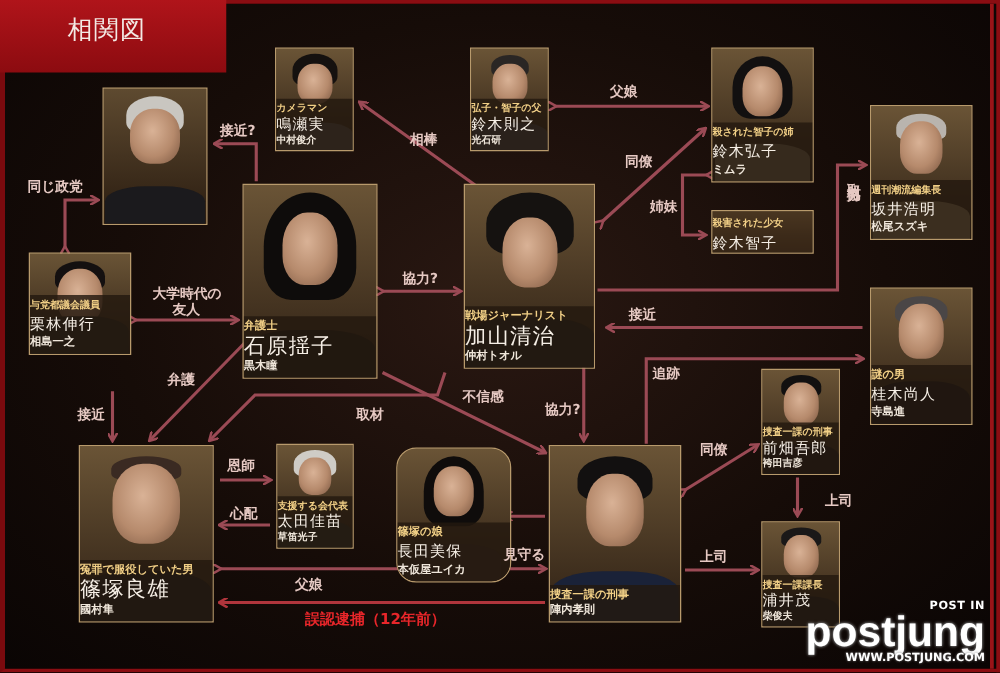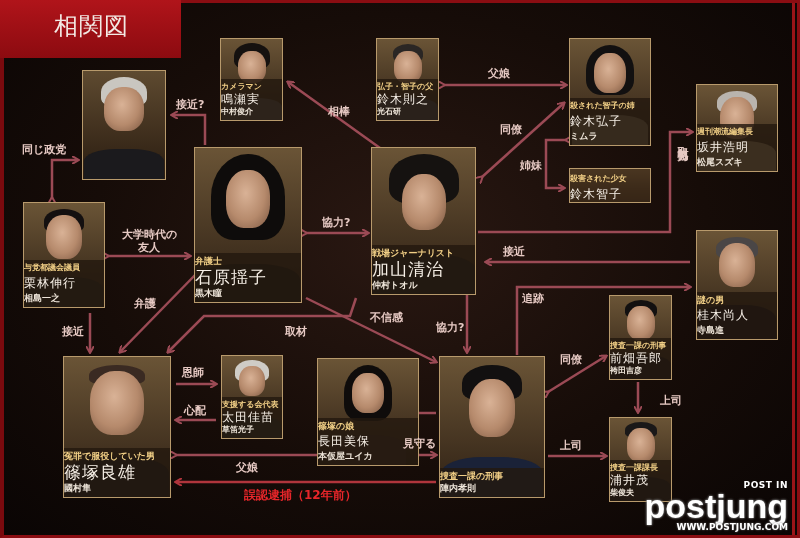--- a/index.html
+++ b/index.html
@@ -1,20 +1,20 @@
 <!DOCTYPE html>
 <html><head>
 <meta charset="utf-8">
 <style>
   html,body{margin:0;padding:0;background:#000;}
   body{width:800px;height:538px;position:relative;overflow:hidden;font-family:"DejaVu Sans","Liberation Sans",sans-serif;}
   .frame{position:absolute;left:0;top:0;width:800px;height:538px;box-sizing:border-box;border:3px solid #8a0d12;border-left:4px solid #7a0a0e;background:radial-gradient(ellipse at 50% 45%,#2a1812 0%,#160c08 55%,#0a0504 100%);}
   .frame:after{content:"";position:absolute;right:2px;top:0;bottom:0;width:3px;background:#9a1418;}
   .title-tab{position:absolute;left:0;top:0;width:181px;height:58px;background:linear-gradient(180deg,#b0141a 0%,#8c0b10 100%);}
-  .title-tab span{position:absolute;left:54px;top:10px;font-size:24px;color:#f3e9e4;letter-spacing:1px;font-family:Liberation Mono, monospace;}
+  .title-tab span{position:absolute;left:54px;top:10px;font-size:20px;color:#f3e9e4;letter-spacing:1px;font-family:Liberation Mono, monospace;}
   svg.links{position:absolute;left:0;top:0;}
   .card{position:absolute;border:1px solid #b89a6c;background:linear-gradient(180deg,#6b5436 0%,#3d2d1c 60%,#2a1d12 100%);box-sizing:border-box;overflow:hidden;}
   .photo{position:absolute;left:0;top:0;right:0;bottom:0;}
   .face{position:absolute;left:50%;transform:translateX(-50%);border-radius:45% 45% 40% 40%;background:radial-gradient(ellipse at 45% 40%,#d9b296 0%,#b68a6c 55%,#7a5640 100%);}
   .hair{position:absolute;left:50%;transform:translateX(-50%);border-radius:50% 50% 30% 30%;}
   .body{position:absolute;left:50%;transform:translateX(-50%);bottom:0;border-radius:40% 40% 0 0;}
   .caption{position:absolute;left:0;right:0;bottom:0;background:rgba(35,25,15,0.82);text-align:left;padding:2px 0 3px;}
   .role{display:block;color:#f1cf86;font-size:9px;font-weight:bold;line-height:12px;white-space:nowrap;}
   .name{display:block;color:#f6efe6;font-size:12px;line-height:18px;letter-spacing:1px;font-family:"DejaVu Serif",serif;white-space:nowrap;}
   .actor{display:block;color:#efe6da;font-size:9px;font-weight:bold;line-height:12px;white-space:nowrap;}
@@ -146,34 +146,34 @@
   </div>
 </div>
 
 <div class="card" style="left:569px;top:168px;width:82px;height:35px;">
   <div class="caption" style="top:0;background:rgba(60,42,24,0.7);">
     <span class="role" style="font-size:8px;margin-top:2px;">殺害された少女</span>
     <span class="name">鈴木智子</span>
   </div>
 </div>
 
-<div class="card" style="left:696px;top:84px;width:82px;height:88px;">
+<div class="card" style="left:696px;top:84px;width:82px;height:108px;">
   <div class="photo" style="background:linear-gradient(180deg,#6a5436,#2e2014);">
     <div class="hair" style="top:6px;width:40px;height:22px;background:#b9b4ae;"></div>
     <div class="face" style="top:12px;width:34px;height:42px;"></div>
     <div class="body" style="width:78px;height:30px;background:#a8926a;"></div>
   </div>
   <div class="caption">
     <span class="role" style="font-size:8px;">週刊潮流編集長</span>
     <span class="name">坂井浩明</span>
     <span class="actor">松尾スズキ</span>
   </div>
 </div>
 
-<div class="card" style="left:23px;top:202px;width:82px;height:106px;">
+<div class="card" style="left:23px;top:202px;width:82px;height:82px;">
   <div class="photo" style="background:linear-gradient(180deg,#6a5436,#2e2014);">
     <div class="hair" style="top:6px;width:40px;height:24px;background:#141010;"></div>
     <div class="face" style="top:12px;width:36px;height:44px;"></div>
     <div class="body" style="width:78px;height:30px;background:#23211f;"></div>
   </div>
   <div class="caption">
     <span class="role" style="font-size:8px;">与党都議会議員</span>
     <span class="name">栗林伸行</span>
     <span class="actor">相島一之</span>
   </div>
@@ -250,21 +250,21 @@
     <div class="face" style="top:10px;width:26px;height:30px;"></div>
     <div class="body" style="width:58px;height:22px;background:#2a3028;"></div>
   </div>
   <div class="caption">
     <span class="role">支援する会代表</span>
     <span class="name">太田佳苗</span>
     <span class="actor">草笛光子</span>
   </div>
 </div>
 
-<div class="card" style="left:317px;top:358px;width:102px;height:108px;">
+<div class="card" style="left:317px;top:358px;width:92px;height:108px;border-radius:16px;">
   <div class="photo" style="background:linear-gradient(180deg,#6a5436,#2e2014);">
     <div class="hair" style="top:6px;width:48px;height:56px;background:#0f0c0b;"></div>
     <div class="face" style="top:14px;width:32px;height:40px;"></div>
     <div class="body" style="width:76px;height:30px;background:#3a2a22;"></div>
   </div>
   <div class="caption">
     <span class="role">篠塚の娘</span>
     <span class="name">長田美保</span>
     <span class="actor">本仮屋ユイカ</span>
   </div>

